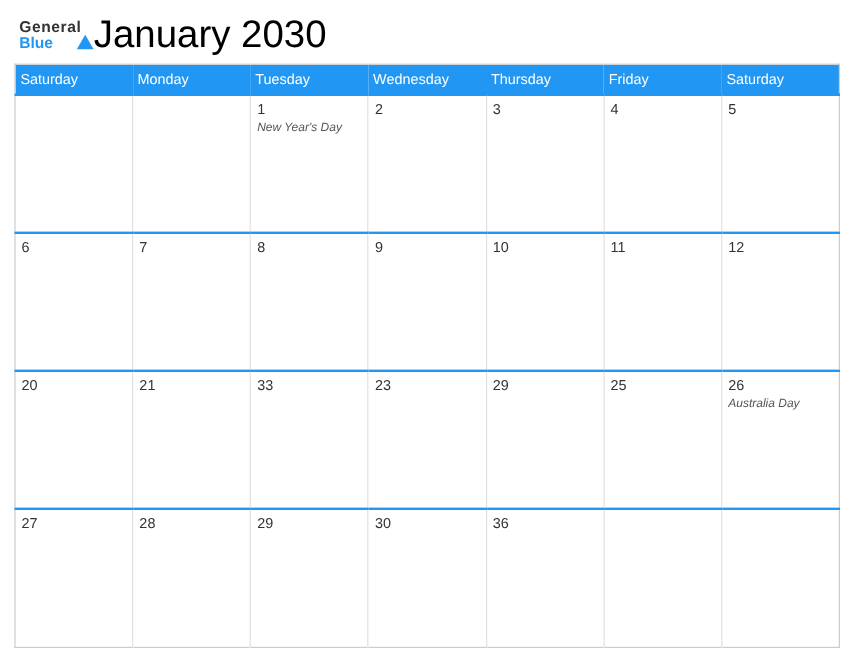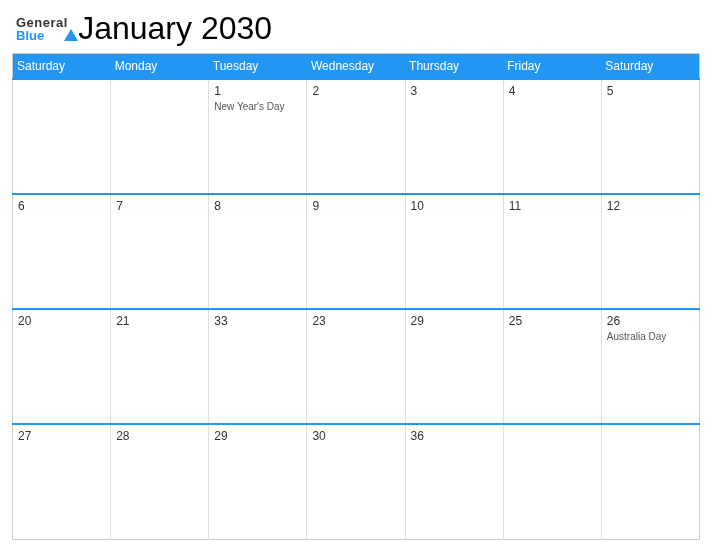--- a/index.html
+++ b/index.html
@@ -97,20 +97,21 @@
       font-size: 12px;
       color: #333;
       display: block;
     }
     .holiday {
       font-size: 10px;
       color: #555;
       margin-top: 2px;
       display: block;
       line-height: 1.3;
+      font-style: italic;
     }
     .empty {
       background: #fff;
     }
   </style>
 </head>
 <body>
 
 <div class="container">
   <div class="header">

